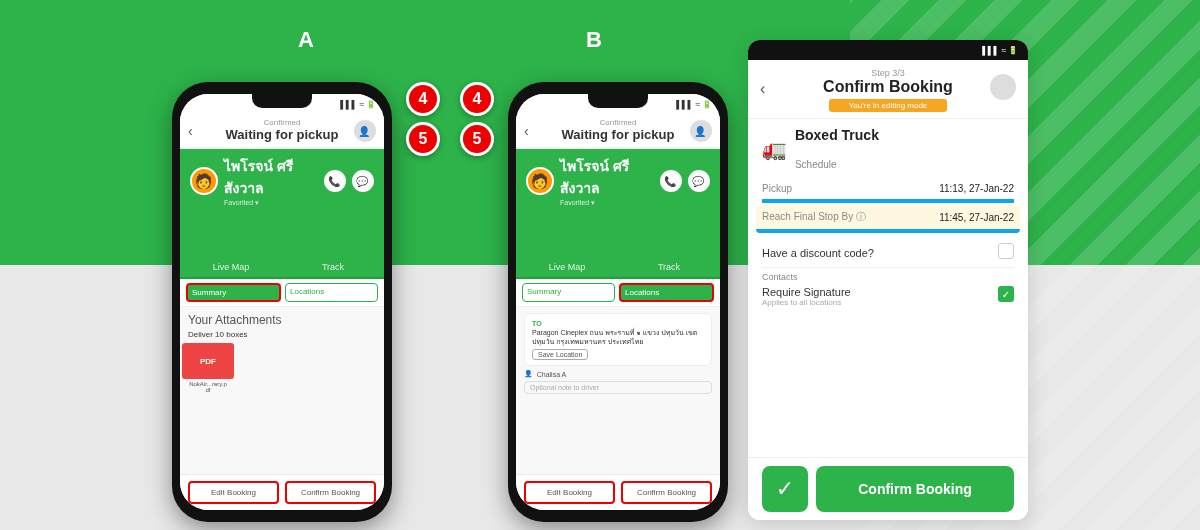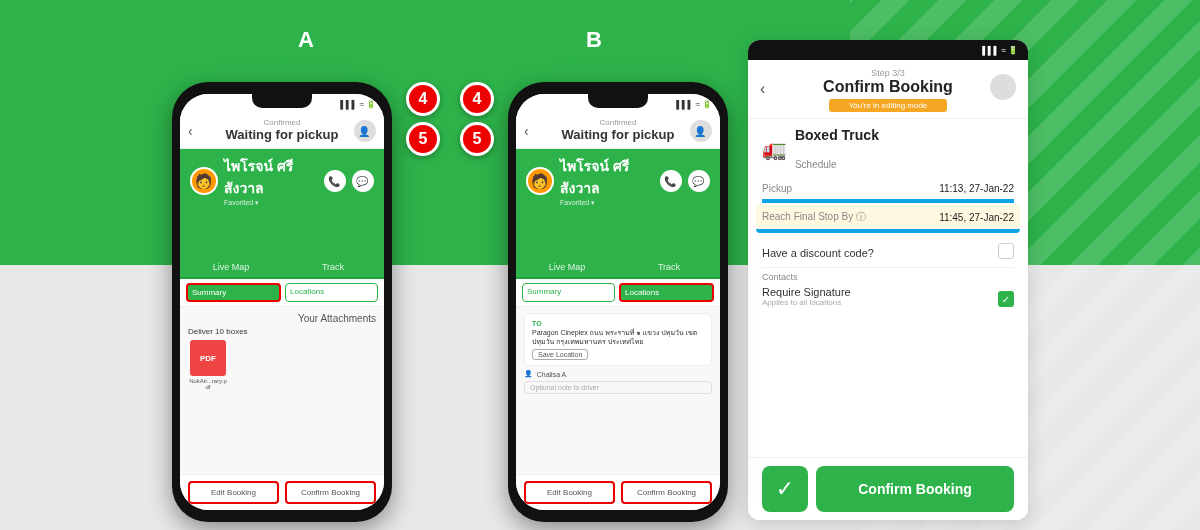--- a/index.html
+++ b/index.html
@@ -252,38 +252,37 @@
     
     .screen-content {
       flex: 1;
       overflow: hidden;
       background: #f8f8f8;
       padding: 6px 8px;
       font-size: 8px;
     }
 
     .section-title {
-      font-size: 10px;
+      font-size: 12px;
       color: #555;
       margin-bottom: 3px;
-      text-align: right;
     }
     .attachment-item {
       color: #333;
       margin-bottom: 3px;
     }
     .pdf-icon-block {
       display: flex;
       flex-direction: column;
       align-items: center;
       width: 40px;
       margin-top: 4px;
     }
     .pdf-icon {
-      width: 36px;
+      width: 52px;
       height: 36px;
       background: #e44;
       border-radius: 3px;
       display: flex;
       align-items: center;
       justify-content: center;
       color: white;
       font-size: 8px;
       font-weight: bold;
     }
@@ -510,21 +509,21 @@
       margin-top: 4px;
     }
     .contacts-title {
       font-size: 9px;
       color: #888;
       margin-bottom: 4px;
     }
     .contact-setting-row {
       display: flex;
       justify-content: space-between;
-      align-items: flex-end;
+      align-items: flex-start;
       font-size: 10px;
     }
     .contact-sub {
       font-size: 8px;
       color: #aaa;
     }
     .checkbox-green {
       width: 16px;
       height: 16px;
       background: #2db34a;

